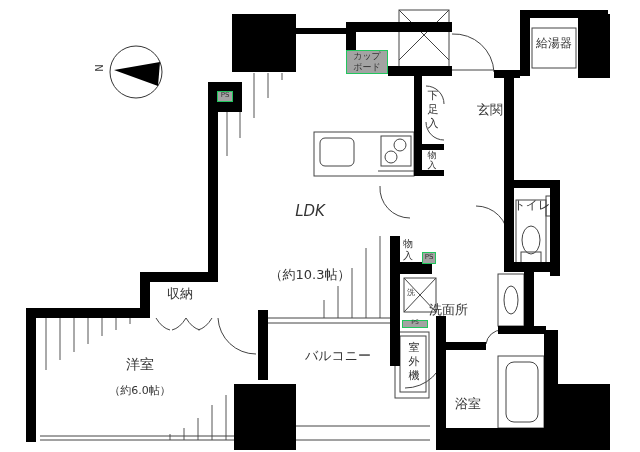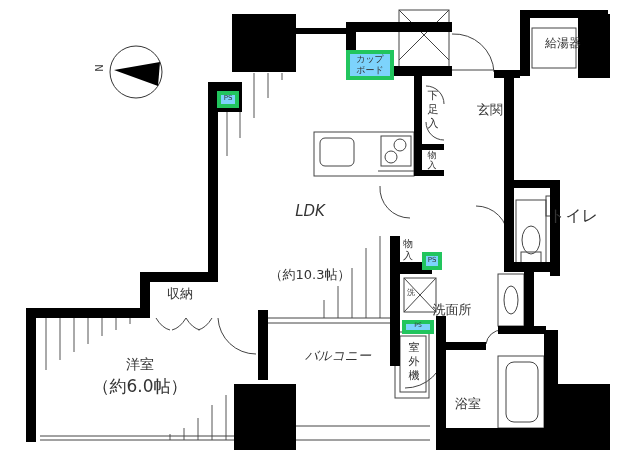--- a/index.html
+++ b/index.html
@@ -1,21 +1,21 @@
 <!DOCTYPE html>
 <html><head>
 <meta charset="utf-8">
 <style>
   html,body{margin:0;padding:0;background:#ffffff;}
   body{width:640px;height:452px;position:relative;overflow:hidden;font-family:"DejaVu Sans",sans-serif;color:#222;}
   .abs{position:absolute;}
   .wall{position:absolute;background:#000;}
   .lbl{position:absolute;color:#333;white-space:nowrap;text-align:center;line-height:1.2;}
   .vt{position:absolute;color:#333;font-size:11px;line-height:12px;text-align:center;width:14px;}
-  .box{position:absolute;border:4px solid #22c55e;background:#7dd3fc;}
+  .box{position:absolute;border:1px solid #22c55e;background:#a3a3a3;}
   .small{font-size:9px;}
   svg{position:absolute;left:0;top:0;}
 </style>
 </head>
 <body>
 
 <div class="abs" style="left:108px;top:44px;width:56px;height:56px;">
   <svg width="56" height="56">
     <circle cx="28" cy="28" r="26" fill="none" stroke="#333" stroke-width="1"></circle>
     <polygon points="6,26 52,18 50,42" fill="#000"></polygon>
@@ -140,21 +140,21 @@
 <div class="wall" style="left:26px;top:308px;width:122px;height:10px;"></div>
 <div class="wall" style="left:140px;top:272px;width:10px;height:46px;"></div>
 <div class="wall" style="left:140px;top:272px;width:78px;height:10px;"></div>
 <div class="wall" style="left:258px;top:310px;width:10px;height:70px;"></div>
 <div class="wall" style="left:234px;top:384px;width:62px;height:66px;"></div>
 
 <div class="box" style="left:346px;top:50px;width:40px;height:22px;">
   <div class="lbl small" style="left:0;top:0;width:40px;">カップ</div>
   <div class="lbl small" style="left:0;top:11px;width:40px;">ボード</div>
 </div>
-<div class="lbl" style="left:532px;top:36px;width:44px;font-size:12px;padding-left:9px;">給湯器</div>
+<div class="lbl" style="left:532px;top:36px;width:44px;font-size:12px;">給湯器</div>
 
 <div class="box" style="left:217px;top:91px;width:14px;height:9px;">
   <div class="lbl" style="left:0;top:-1px;width:14px;font-size:7px;">PS</div>
 </div>
 <div class="box" style="left:422px;top:252px;width:12px;height:10px;">
   <div class="lbl" style="left:0;top:0;width:12px;font-size:7px;">PS</div>
 </div>
 <div class="box" style="left:402px;top:320px;width:24px;height:6px;">
   <div class="lbl" style="left:0;top:-3px;width:24px;font-size:6px;">PS</div>
 </div>
@@ -179,20 +179,20 @@
   <div class="vt" style="left:3px;top:16px;">外</div>
   <div class="vt" style="left:3px;top:30px;">機</div>
 </div>
 
 <div class="lbl" style="left:407px;top:288px;font-size:8px;">洗</div>
 
 <div class="lbl" style="left:280px;top:202px;width:60px;font-size:15px;font-style:italic;">LDK</div>
 <div class="lbl" style="left:256px;top:228px;width:108px;font-size:13px;margin-top:39px;">（約10.3帖）</div>
 
 <div class="lbl" style="left:100px;top:356px;width:80px;font-size:14px;">洋室</div>
-<div class="lbl" style="left:90px;top:376px;width:100px;font-size:17px;">（約6.0帖）</div>
+<div class="lbl" style="left:90px;top:384px;width:100px;font-size:11px;">（約6.0帖）</div>
 
 <div class="lbl" style="left:152px;top:286px;width:56px;font-size:13px;">収納</div>
-<div class="lbl" style="left:290px;top:348px;width:96px;font-size:13px;font-style:italic;">バルコニー</div>
+<div class="lbl" style="left:290px;top:348px;width:96px;font-size:13px;">バルコニー</div>
 <div class="lbl" style="left:458px;top:102px;width:40px;font-size:13px;margin-left:12px;">玄関</div>
-<div class="lbl" style="left:512px;top:206px;width:40px;font-size:16px;margin-left:37px;">トイレ</div>
-<div class="lbl" style="left:424px;top:302px;width:56px;font-size:13px;">洗面所</div>
+<div class="lbl" style="left:512px;top:198px;width:40px;font-size:12px;">トイレ</div>
+<div class="lbl" style="left:412px;top:302px;width:56px;font-size:13px;text-align:right;">洗面所</div>
 <div class="lbl" style="left:448px;top:396px;width:40px;font-size:13px;">浴室</div>
 
 </body></html>

